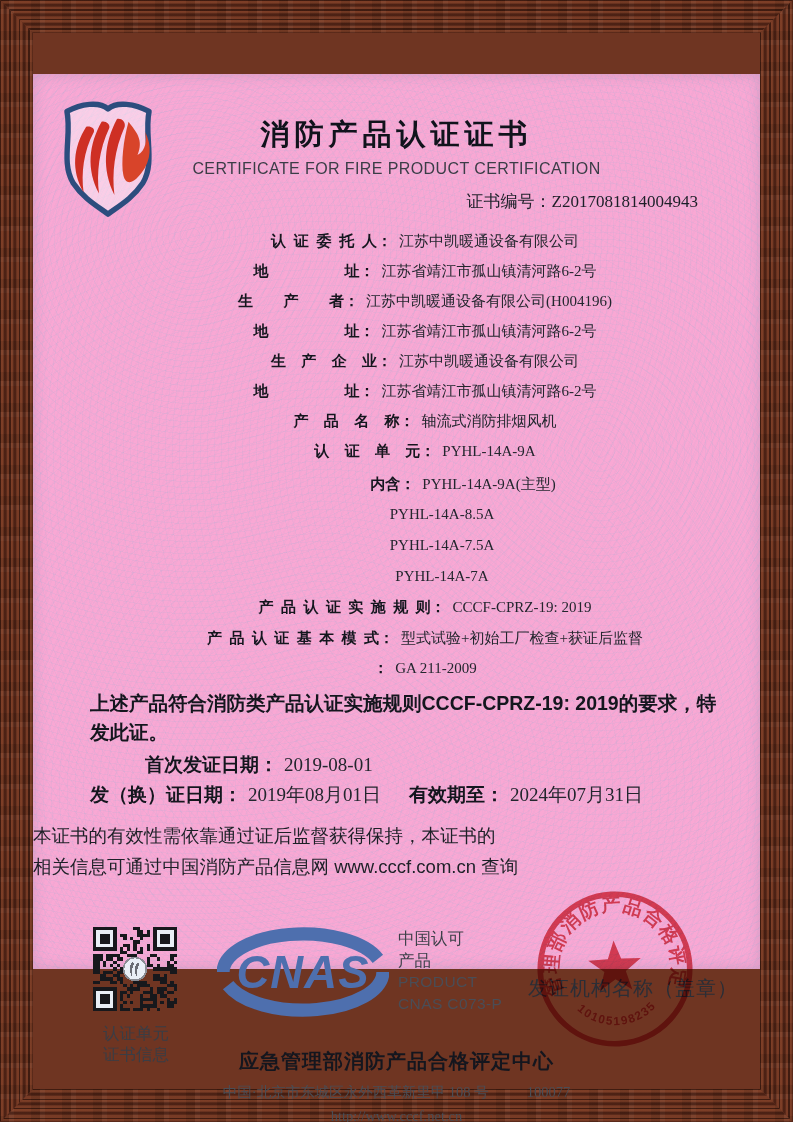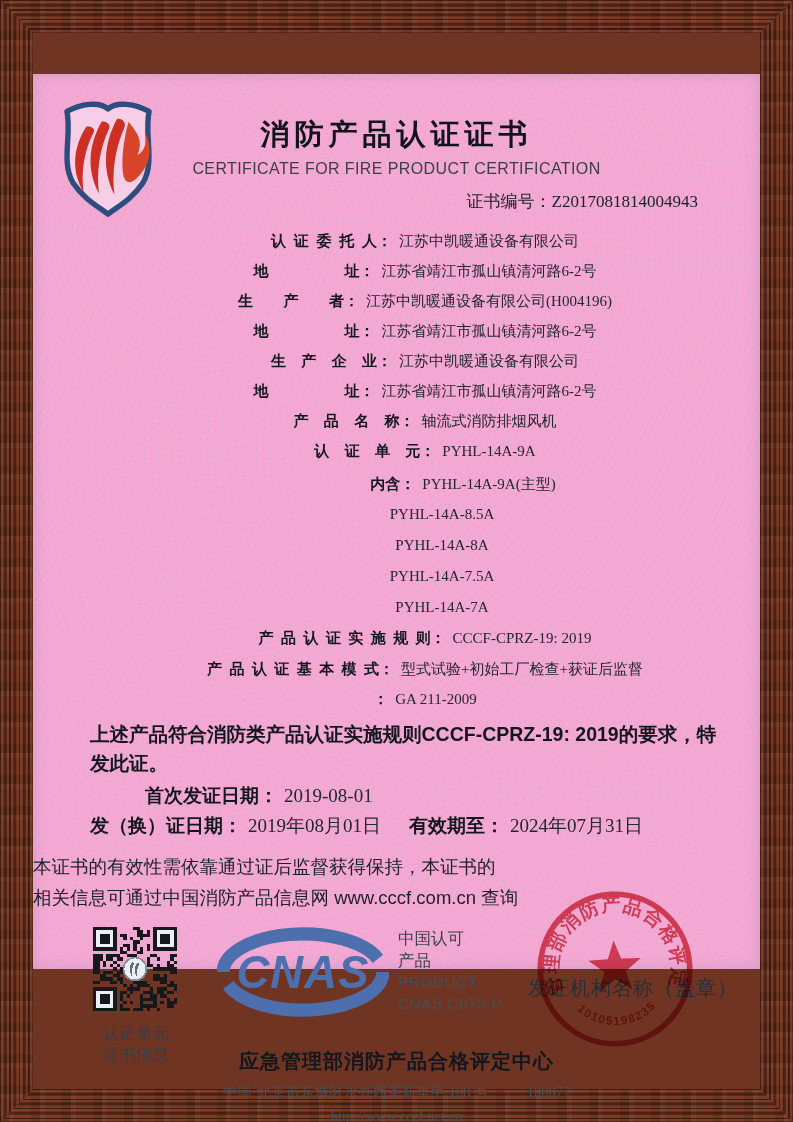--- a/index.html
+++ b/index.html
@@ -148,23 +148,20 @@
         <div class="row lab-right gap-top">
           <span class="lab">内含</span>
             <span class="colon">：</span>
             <span class="val">PYHL-14A-9A(主型)</span>
           </div>
       </div>
 
       <div class="models">
         <div class="row">
             <span class="val">PYHL-14A-8.5A</span>
-          </div>
-        <div class="row">
-            <span class="val">PYHL-14A-8A</span>
           </div>
         <div class="row">
             <span class="val">PYHL-14A-7.5A</span>
           </div>
         <div class="row">
             <span class="val">PYHL-14A-7A</span>
           </div>
       </div>
 
       <div class="rules">

